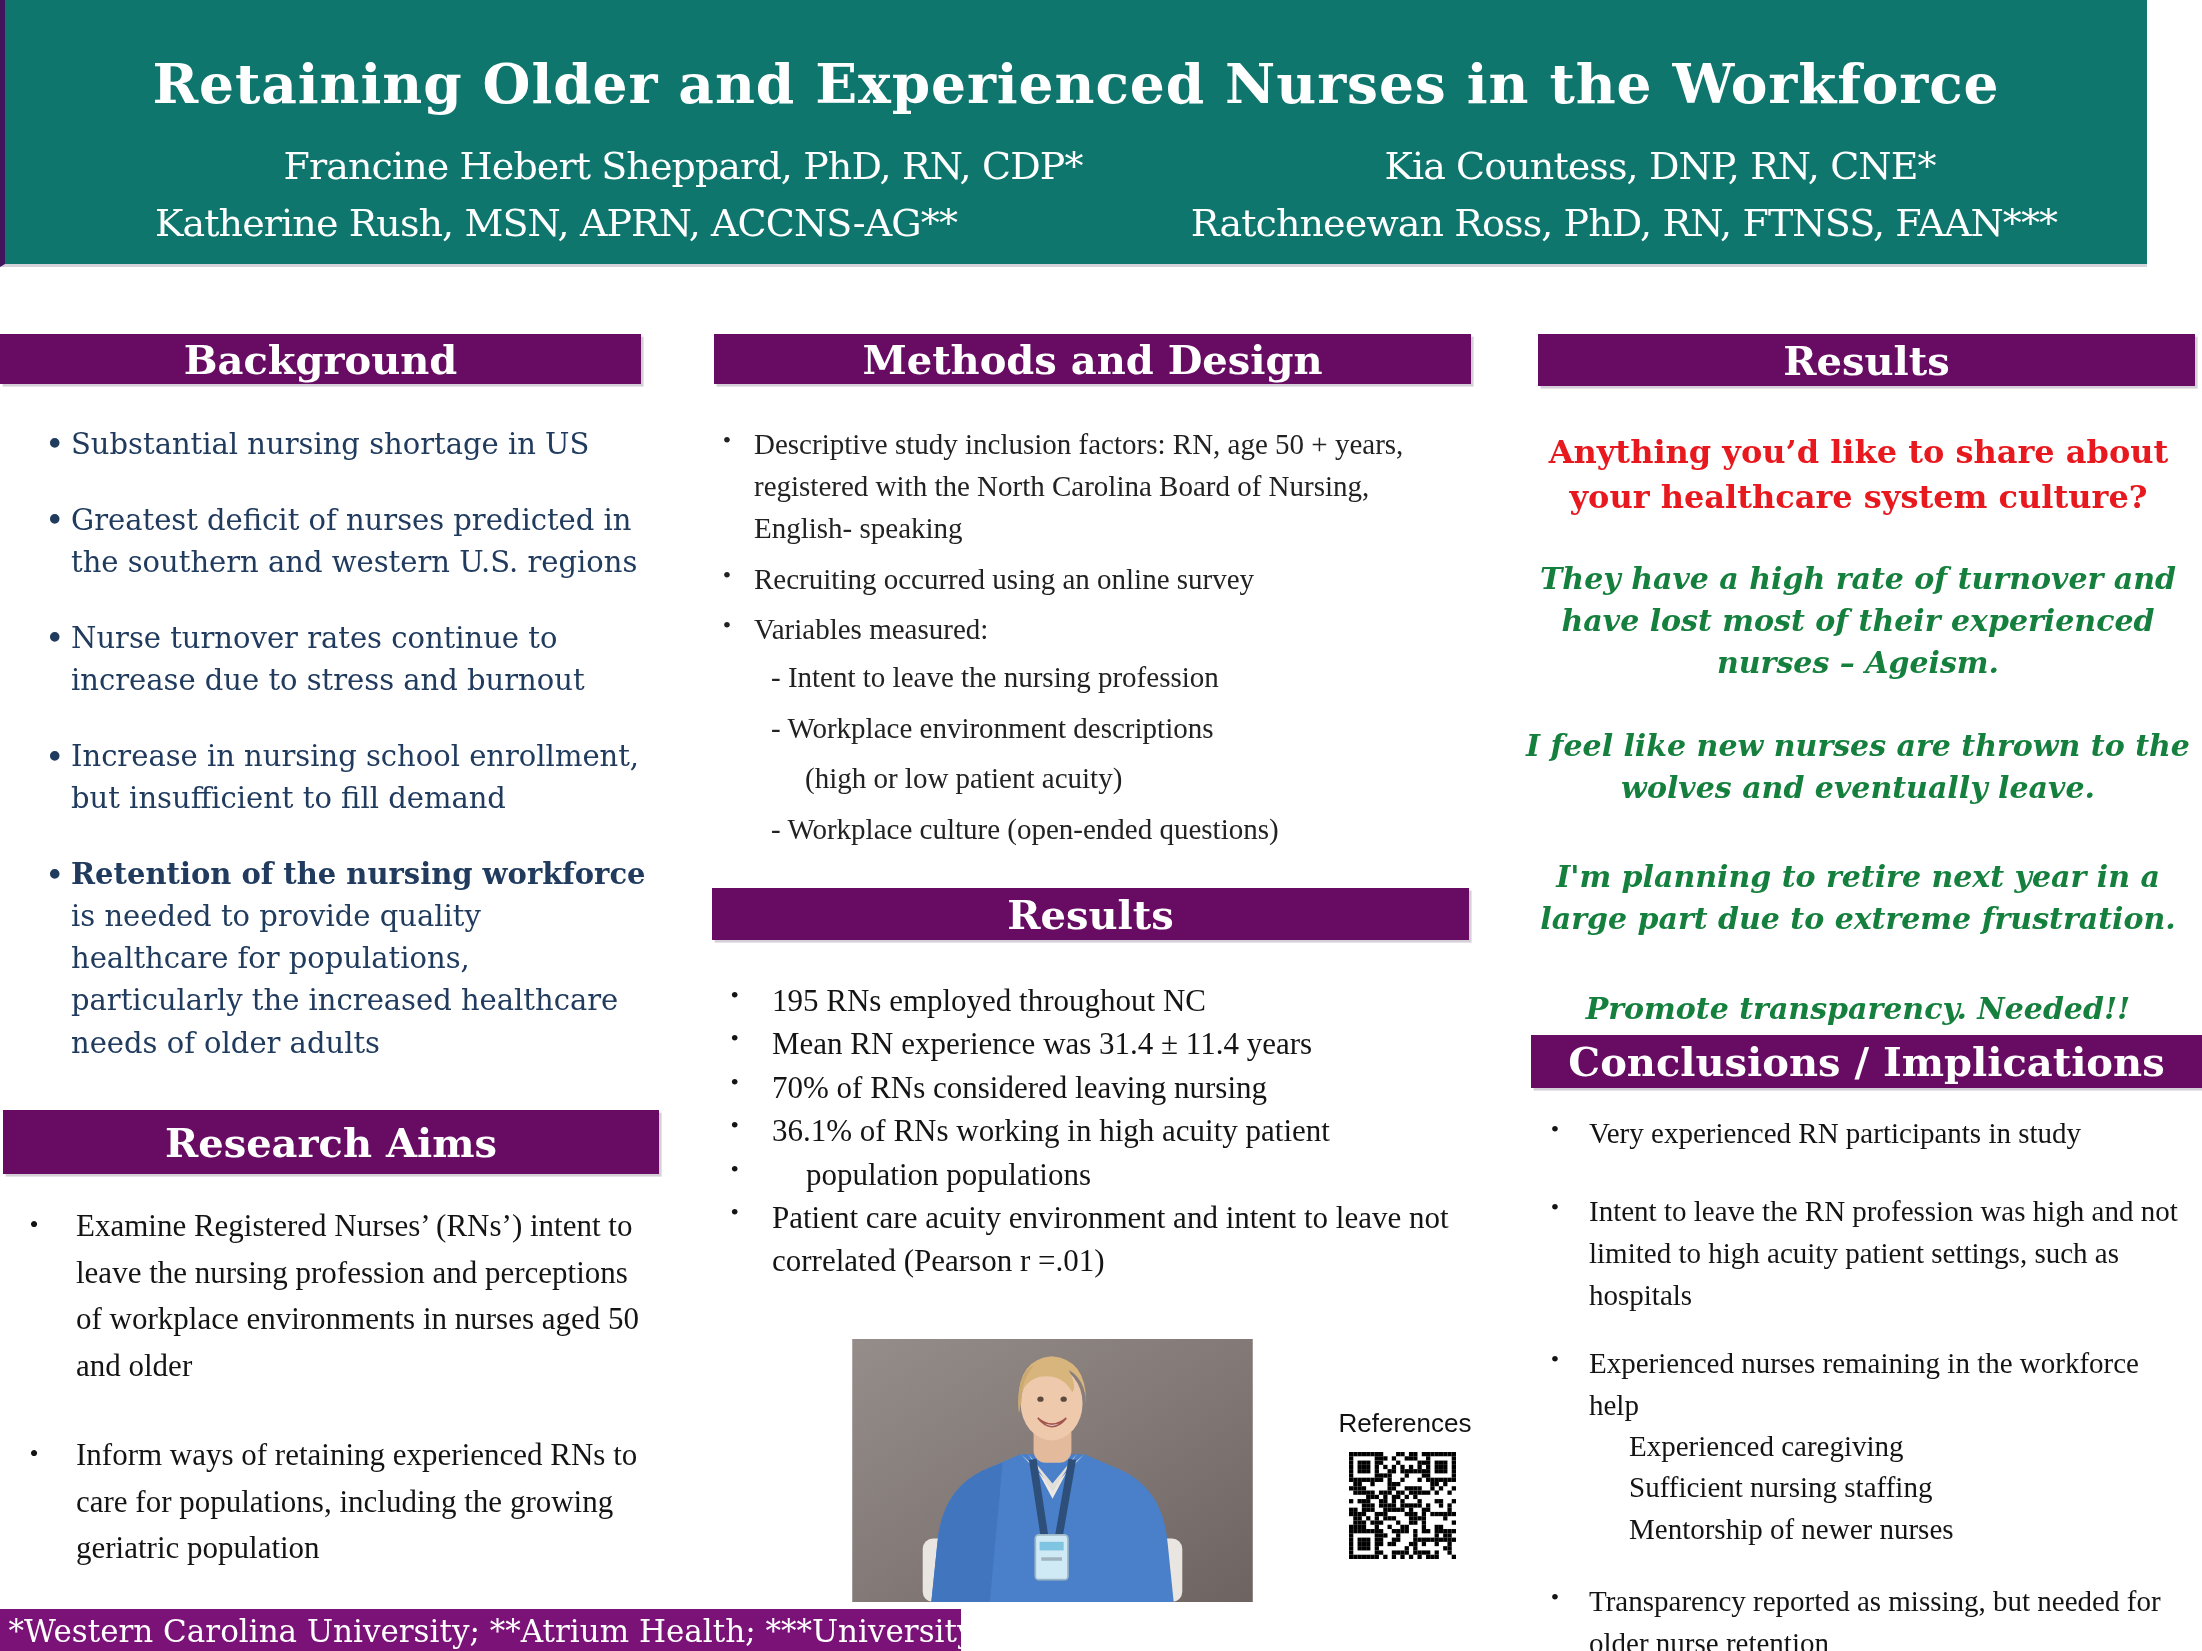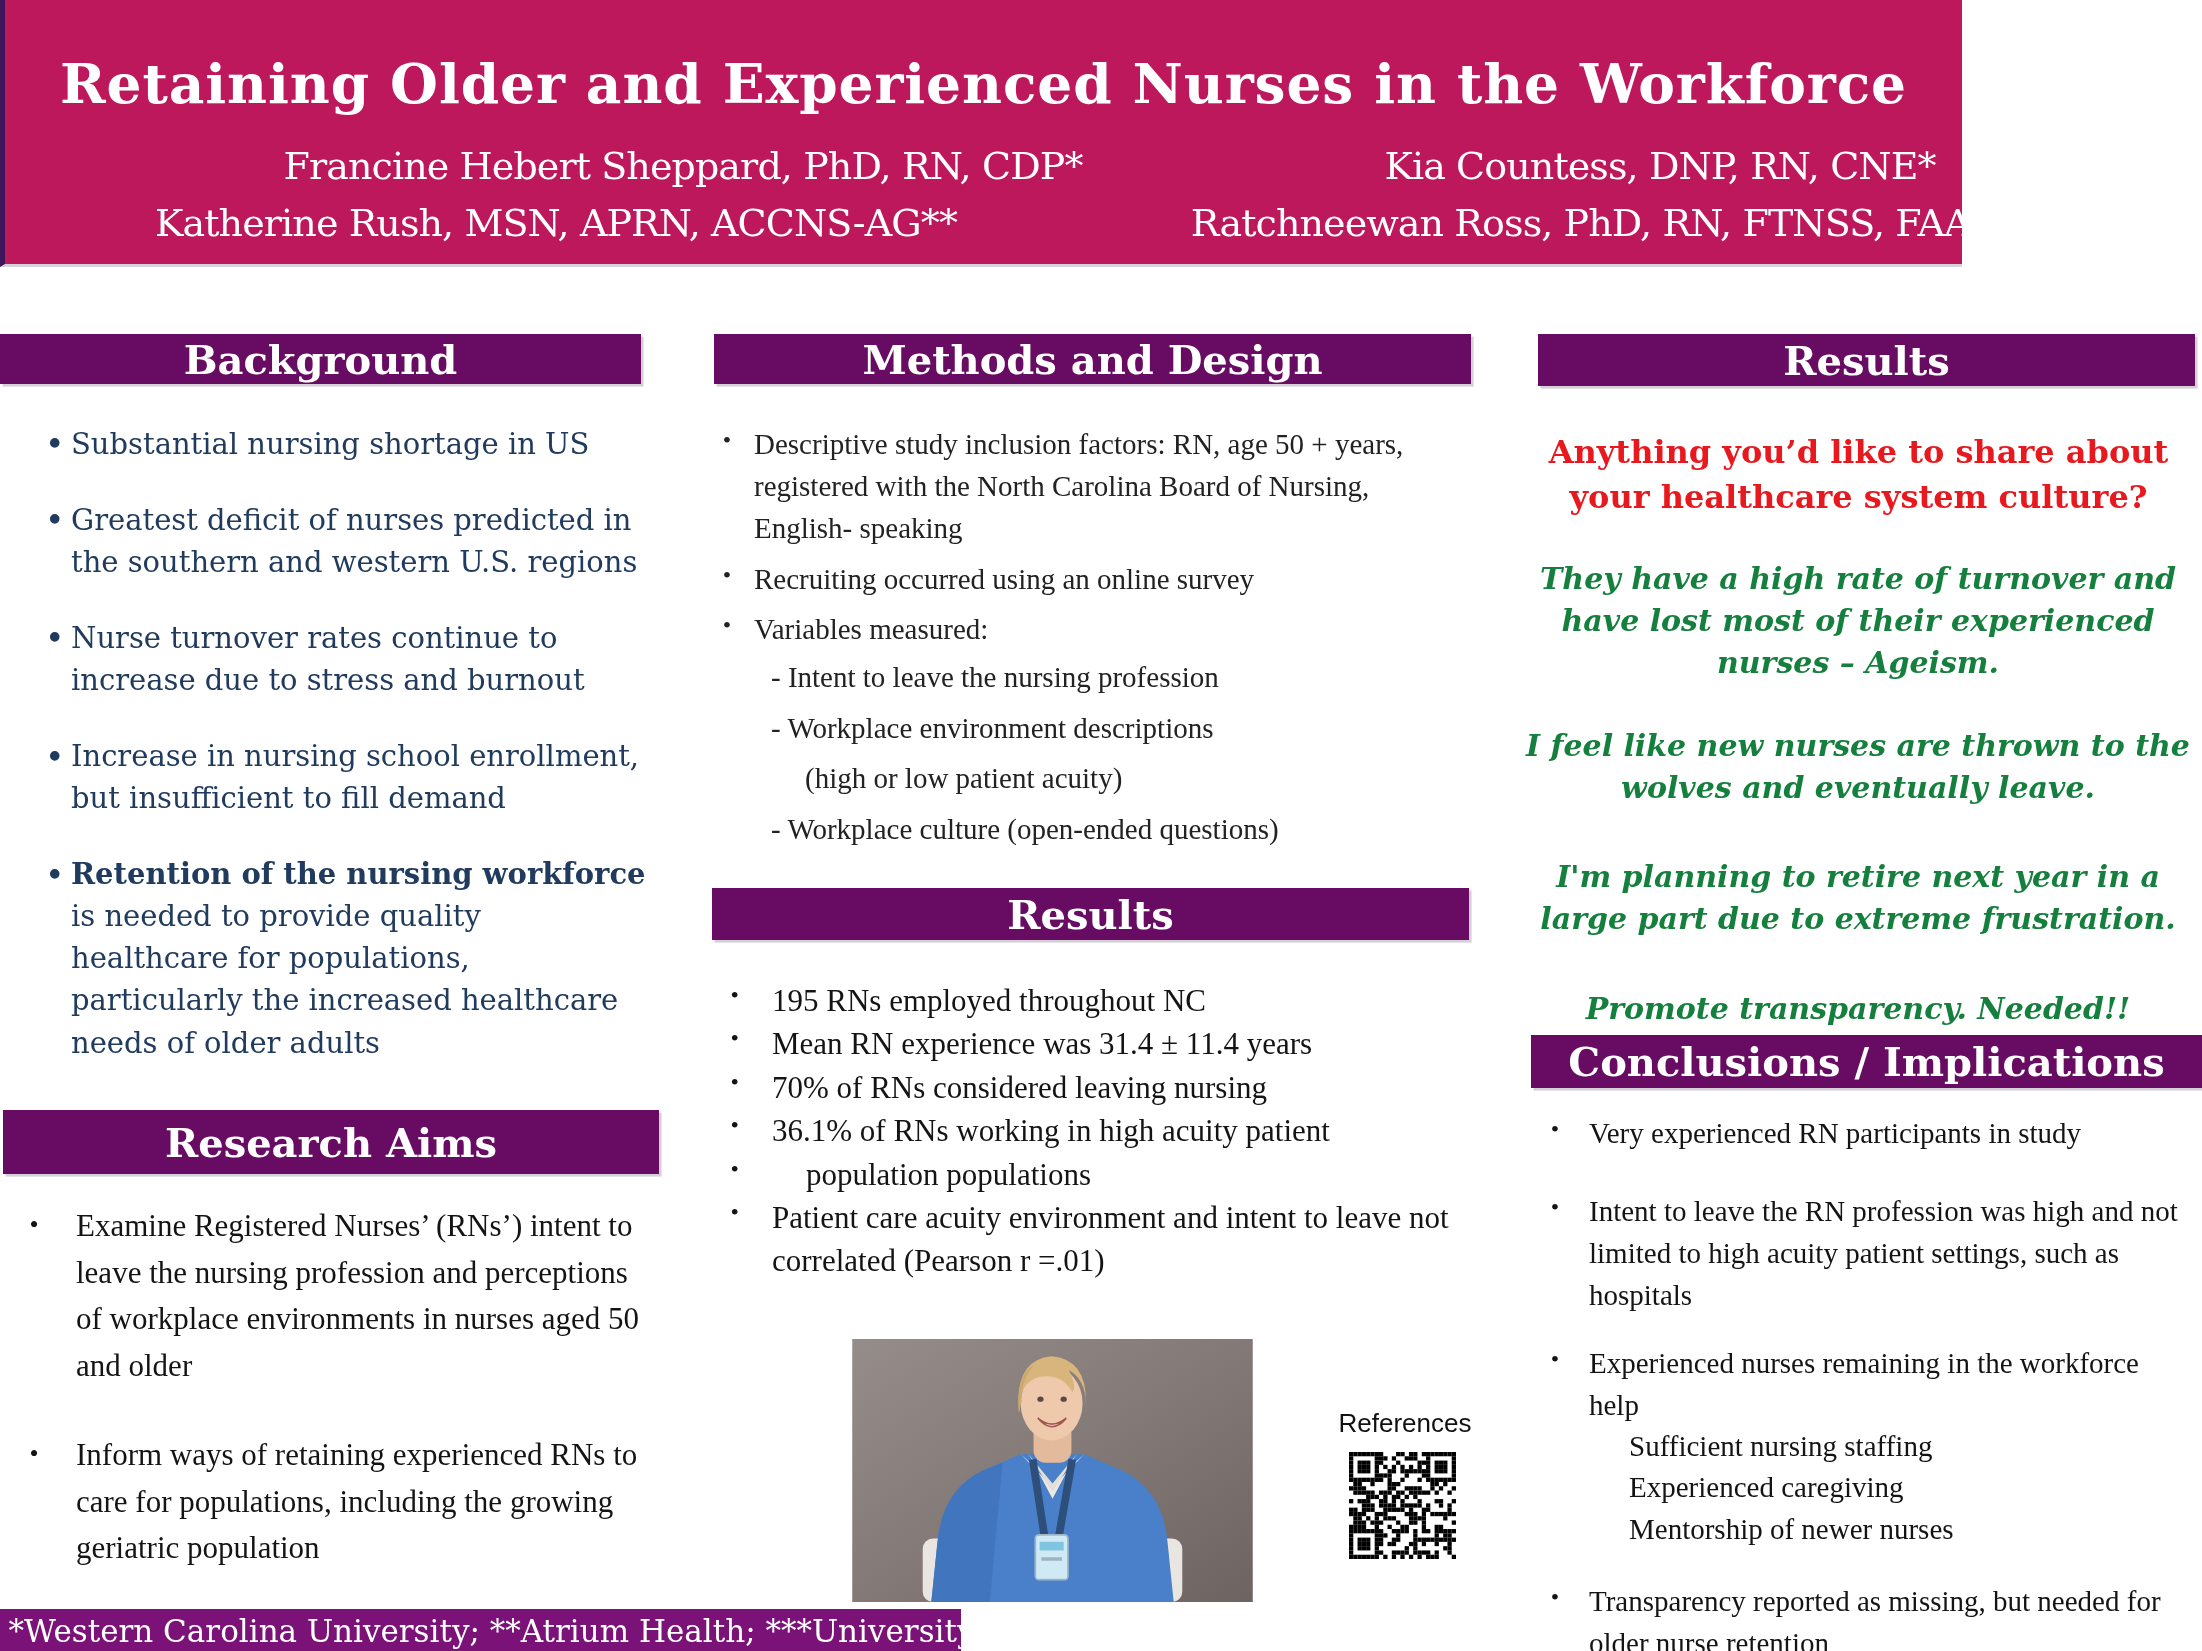--- a/index.html
+++ b/index.html
@@ -1,21 +1,21 @@
 <!DOCTYPE html>
 <html style="font-size:13.8px"><head>
 <meta charset="utf-8">
 <style>
   html,body{margin:0;padding:0;background:#ffffff;}
   body{width:2203px;height:1652px;position:relative;overflow:hidden;
        font-family:"DejaVu Serif",serif;}
   .abs{position:absolute;}
 
   
-  .banner{left:0;top:0;width:1962px;height:267px;background:#be185d;
+  .banner{left:0;top:0;width:2147px;height:267px;background:#0f766e;
           border-left:5.2px solid #41155c;border-bottom:3.4px solid #d6d2da;box-sizing:border-box;}
   .title{position:absolute;left:0;top:13.8px;width:100%;text-align:center;
          font:700 55px "DejaVu Serif",serif;color:#ffffff;letter-spacing:0.9px;}
   .author{position:absolute;color:#ffffff;font:400 38px/1.1 "DejaVu Serif",serif;
           transform:translateX(-50%);white-space:nowrap;letter-spacing:-0.9px;}
   .a1{left:678px;top:146px}.a2{left:1655px;top:146px}
   .a3{left:551px;top:203px}.a4{left:1619px;top:203px}
 
   
   .hdr{position:absolute;background:#670c62;color:#ffffff;display:flex;
@@ -551,22 +551,22 @@
 
 <div class="hdr" id="hdr-conclusions">
   <span>Conclusions / Implications</span>
 </div>
 
 <ul class="abs concl-list">
   <li id="concl-0">Very experienced RN participants in study</li>
   <li id="concl-1">Intent to leave the RN profession was high and not limited to high acuity patient settings, such as hospitals</li>
   <li id="concl-2">
     <span>Experienced nurses remaining in the workforce help</span>
+    <div class="concl-sub">Experienced caregiving</div>
     <div class="concl-sub">Sufficient nursing staffing</div>
-    <div class="concl-sub">Experienced caregiving</div>
     <div class="concl-sub">Mentorship of newer nurses</div>
   </li>
   <li id="concl-3">Transparency reported as missing, but needed for older nurse retention</li>
 </ul>
 
 <div class="abs footerbar">
   <span>*Western Carolina University; **Atrium Health; ***University of Louisville</span>
 </div>
 
 

